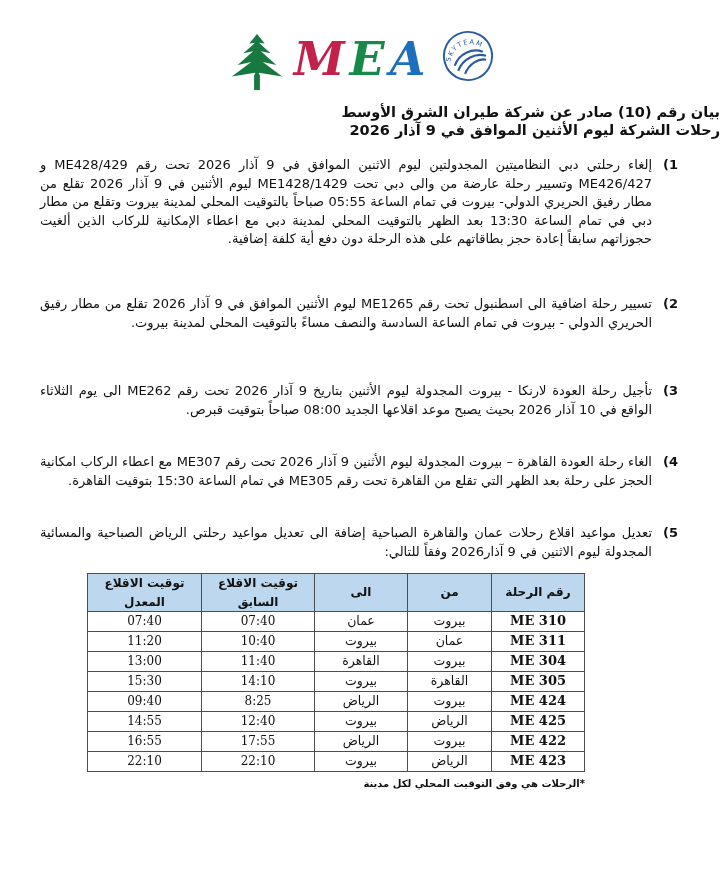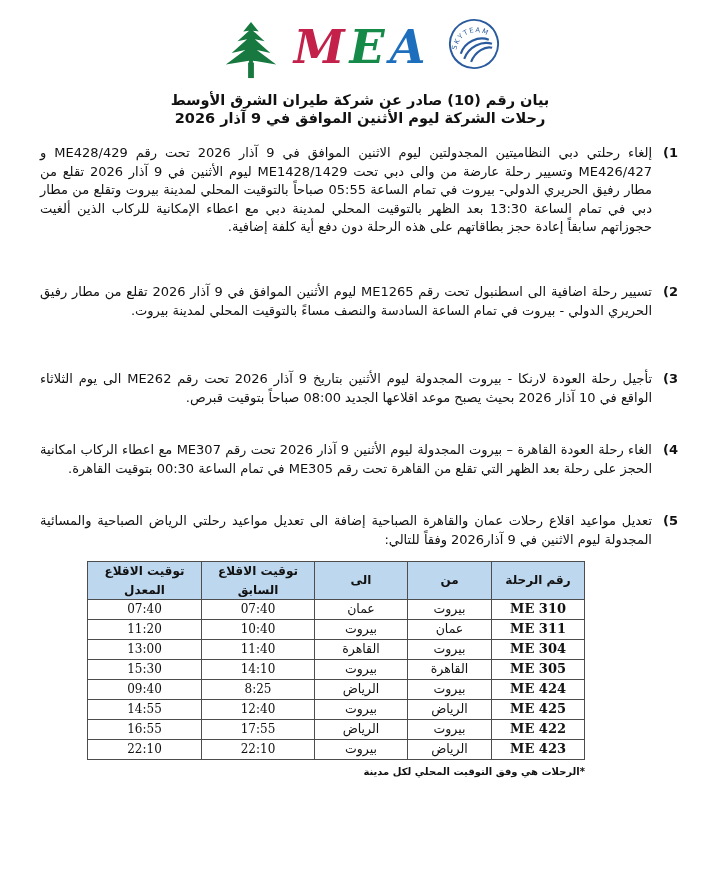--- a/index.html
+++ b/index.html
@@ -3,34 +3,34 @@
 <meta charset="utf-8">
 <style>
   html,body { margin:0; padding:0; background:#ffffff; }
   .page {
     position:relative; width:720px; height:888px; margin:0 auto;
     background:#ffffff; overflow:hidden; color:#111;
     font-family:"DejaVu Sans", sans-serif;
   }
 
   
-  .logo-row { display:flex; justify-content:center; align-items:center; padding-top:20px; gap:12px; direction:ltr; }
+  .logo-row { display:flex; justify-content:center; align-items:center; padding-top:32px; gap:6px; direction:ltr; }
   .cedar-wrap svg { width:62px; height:60px; display:block; }
   .mea-wordmark {
     font-family:"DejaVu Serif", serif; font-style:italic; font-weight:bold;
     font-size:46px; line-height:1; letter-spacing:5px; transform:translateY(-3px);
   }
   .mea-letter-m { color:#c3204a; }
   .mea-letter-e { color:#168a49; }
   .mea-letter-a { color:#1d6fbd; }
   .skyteam-wrap { margin-left:6px; transform:translateY(-6px); }
   .skyteam-wrap svg { width:52px; height:52px; display:block; }
 
   
-  .doc-title { margin-top:11px; text-align:center; font-weight:bold; font-size:14.5px; line-height:18px; direction:rtl; }
+  .doc-title { margin-top:11px; text-align:right; font-weight:bold; font-size:14.5px; line-height:18px; direction:rtl; }
 
   
   .content { direction:rtl; padding:0 42px 0 40px; font-size:13px; line-height:18.5px; }
   .intro { margin-top:14px; text-align:justify; min-height:38px; }
   .intro-lead { font-weight:bold; }
 
   .item { display:flex; margin-top:17px; }
   .item-num { flex:0 0 26px; width:26px; font-weight:bold; }
   .item-text { flex:1; text-align:justify; }
   .item-1 .item-text { min-height:122px; }
@@ -110,21 +110,21 @@
       <span class="item-text">تسيير رحلة اضافية الى اسطنبول تحت رقم ME1265 ليوم الأثنين الموافق في 9 آذار 2026 تقلع من مطار رفيق الحريري الدولي - بيروت في تمام الساعة السادسة والنصف مساءً بالتوقيت المحلي لمدينة بيروت.</span>
     </div>
 
     <div class="item item-3">
       <span class="item-num">3)</span>
       <span class="item-text">تأجيل رحلة العودة لارنكا - بيروت المجدولة ليوم الأثنين بتاريخ 9 آذار 2026 تحت رقم ME262 الى يوم الثلاثاء الواقع في 10 آذار 2026 بحيث يصبح موعد اقلاعها الجديد 08:00 صباحاً بتوقيت قبرص.</span>
     </div>
 
     <div class="item item-4">
       <span class="item-num">4)</span>
-      <span class="item-text">الغاء رحلة العودة القاهرة – بيروت المجدولة ليوم الأثنين 9 آذار 2026 تحت رقم ME307 مع اعطاء الركاب امكانية الحجز على رحلة بعد الظهر التي تقلع من القاهرة تحت رقم ME305 في تمام الساعة 00:30 بتوقيت القاهرة.</span>
+      <span class="item-text">الغاء رحلة العودة القاهرة – بيروت المجدولة ليوم الأثنين 9 آذار 2026 تحت رقم ME307 مع اعطاء الركاب امكانية الحجز على رحلة بعد الظهر التي تقلع من القاهرة تحت رقم ME305 في تمام الساعة 15:30 بتوقيت القاهرة.</span>
     </div>
 
     <div class="item item-5">
       <span class="item-num">5)</span>
       <span class="item-text">تعديل مواعيد اقلاع رحلات عمان والقاهرة الصباحية إضافة الى تعديل مواعيد رحلتي الرياض الصباحية والمسائية المجدولة ليوم الاثنين في 9 آذار2026  وفقاً للتالي:</span>
     </div>
 
     <table class="flight-table">
       <colgroup>
         <col style="width:93px">

